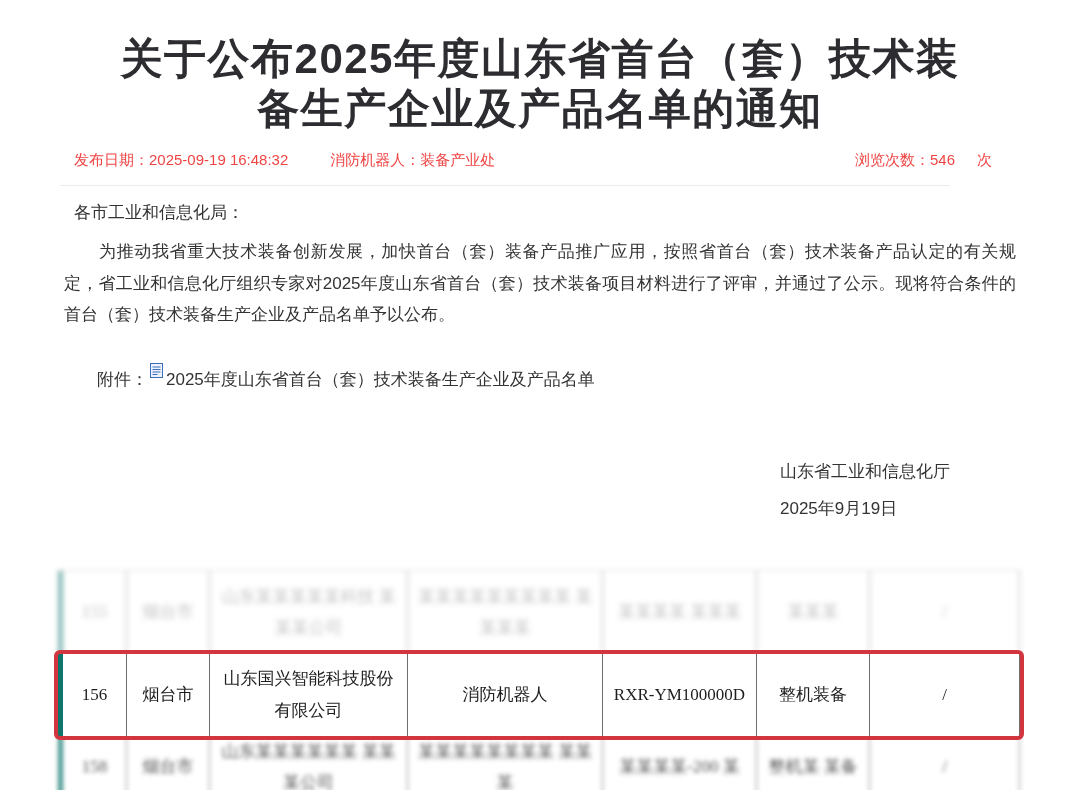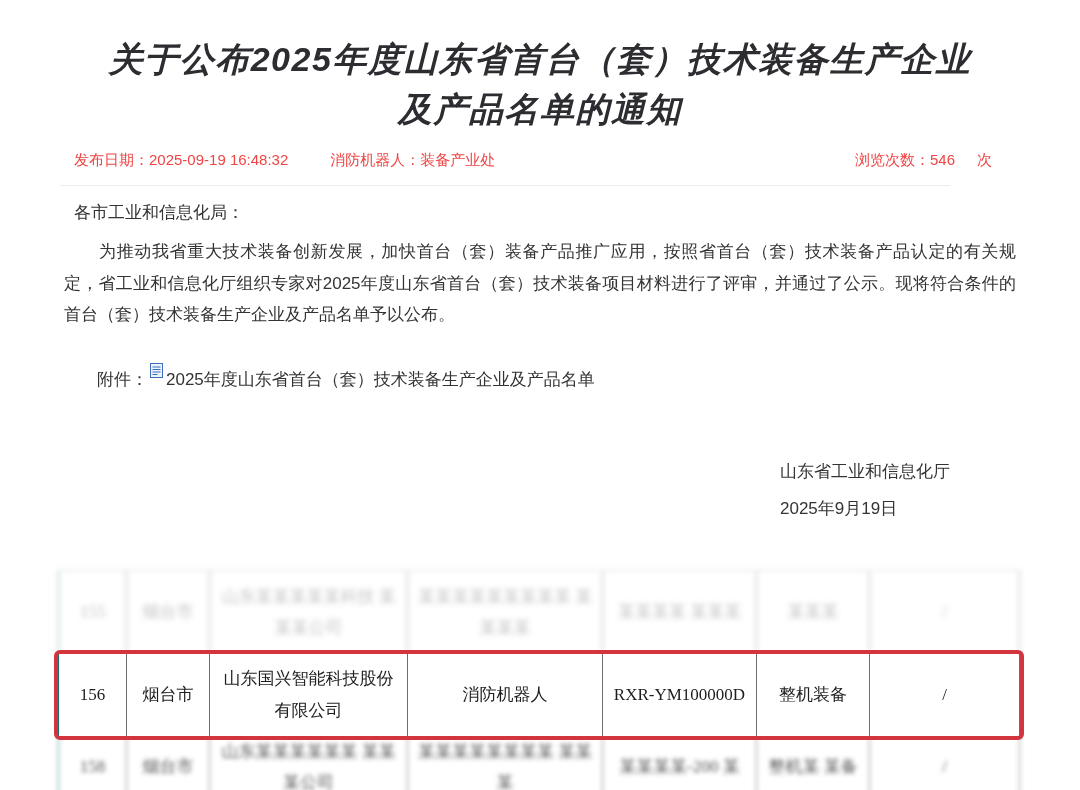--- a/index.html
+++ b/index.html
@@ -11,26 +11,25 @@
     margin: 0 auto;
     background: #fff;
     overflow: hidden;
     font-family: "Liberation Sans", sans-serif;
     color: #333;
   }
   .title {
     margin: 34px auto 0;
     max-width: 880px;
     text-align: center;
-    font-size: 34px;
+    font-size: 42px;
     line-height: 50px;
     font-weight: 700;
     letter-spacing: 1.5px;
     color: #2c2c31;
-    font-style: italic;
   }
   .meta-bar {
     display: flex;
     align-items: center;
     margin: 17px 88px 0 74px;
     font-size: 15px;
     color: #ef4444;
     white-space: nowrap;
   }
   .meta-item { margin-right: 42px; }
@@ -91,21 +90,21 @@
     display: flex;
     align-items: center;
     justify-content: center;
     text-align: center;
     font-size: 17px;
     line-height: 1.85;
     color: #1e1e1e;
     padding: 4px 8px;
     overflow: hidden;
   }
-  .t-row .t-cell:first-child { border-left: 1px solid #0f766e; }
+  .t-row .t-cell:first-child { border-left: 5px solid #0f766e; }
   .row-a { height: 84px; border-top: 1px solid #bbb; }
   .row-a .t-cell { color: #8a8a8a; }
   .row-highlight {
     height: 82px;
     outline: 4px solid #d2353d;
     border-radius: 2px;
     position: relative;
     z-index: 2;
   }
   .row-c { height: 64px; border-bottom: 1px solid #8a8a8a; }

